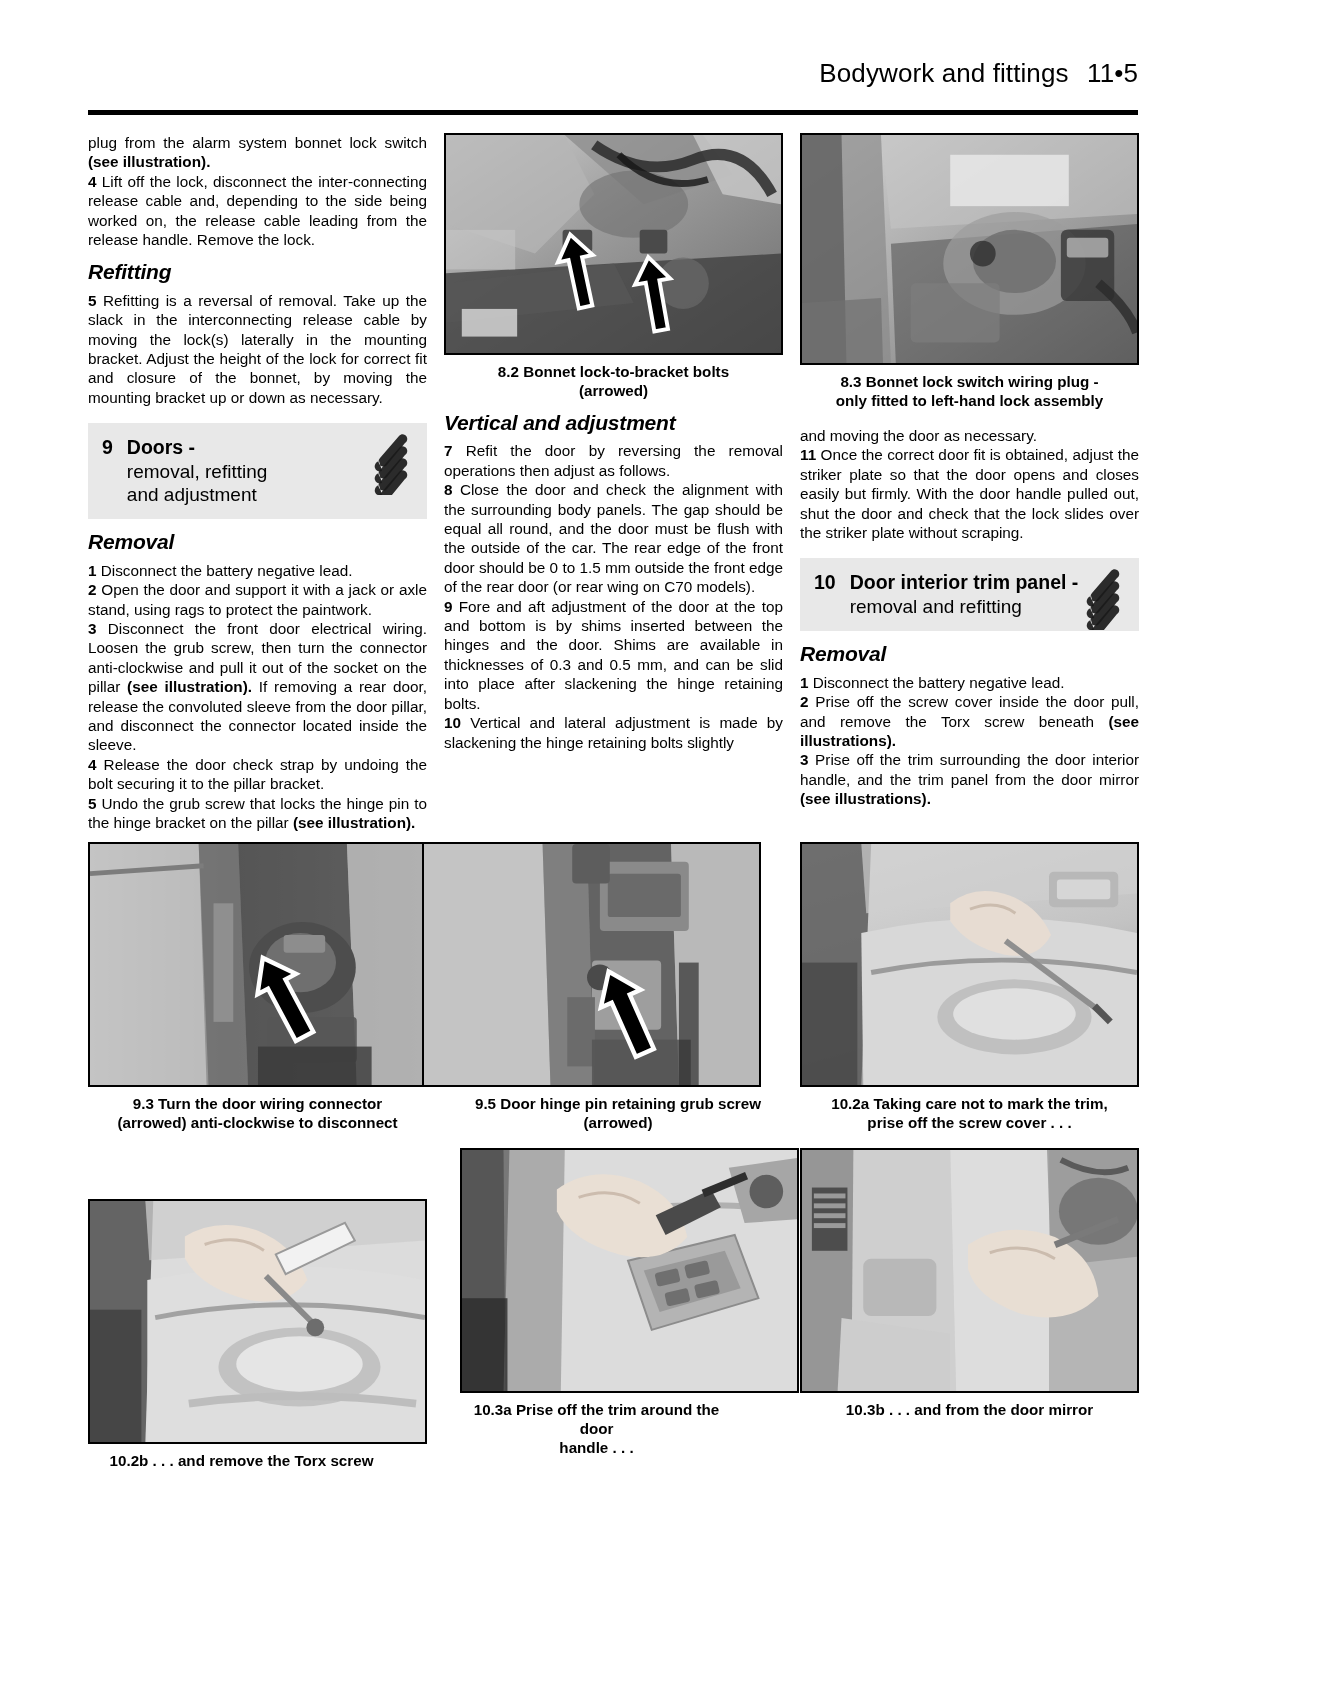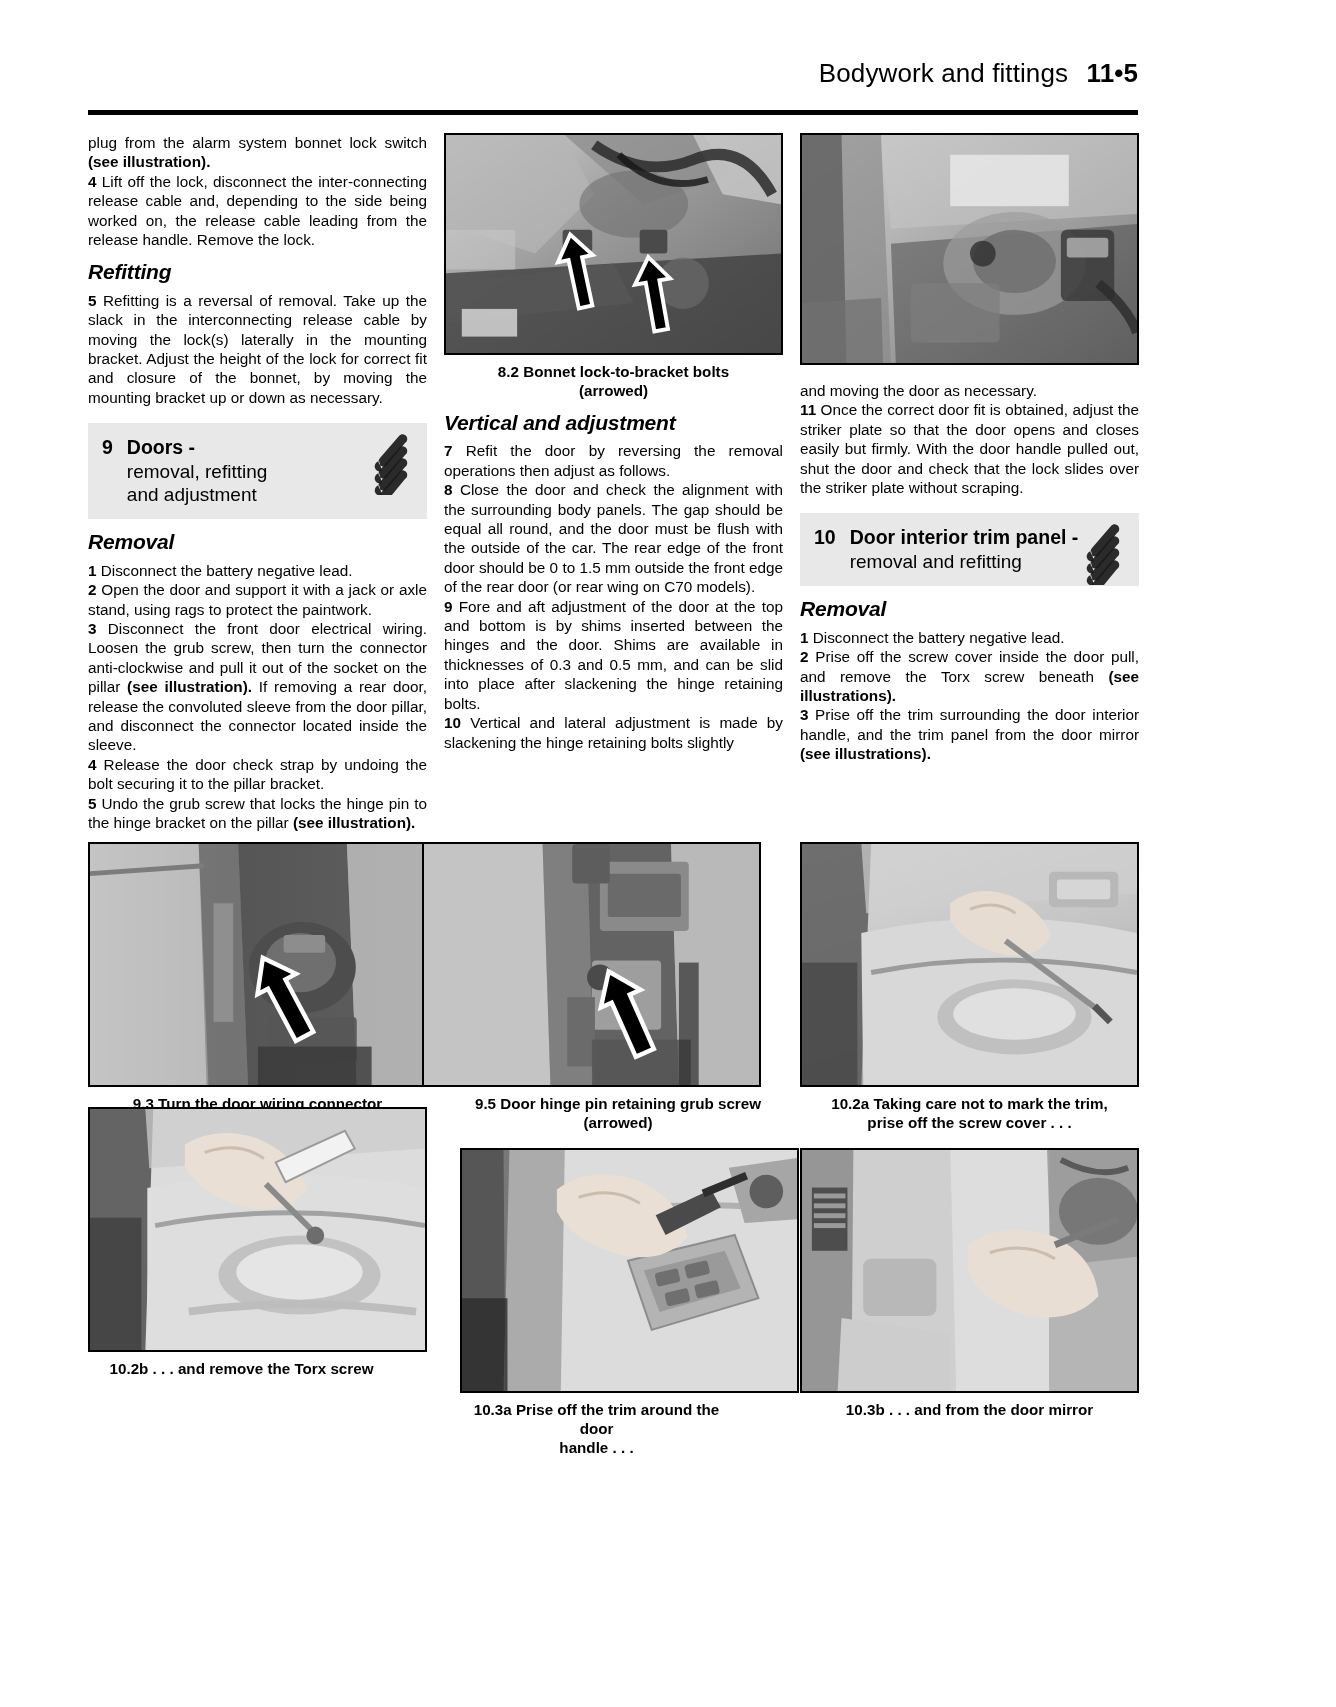--- a/index.html
+++ b/index.html
@@ -15,21 +15,21 @@
     padding:0; box-sizing:border-box;
   }
   
   .pg-header{
     position:absolute; left:88px; top:58px; width:1050px;
     text-align:right;
   }
   .pg-header .htitle{
     font-size:26px; letter-spacing:.1px; font-weight:400;
   }
-  .pg-header .hnum{ font-weight:700; }
+  .pg-header .hnum{ font-weight:400; }
   .rule{
     position:absolute; left:88px; top:110px; width:1050px; height:5px;
     background:#000;
   }
   
   .col{
     position:absolute; top:133px; width:339px;
     font-size:15.3px; line-height:19.4px; text-align:justify;
   }
   .col1{ left:88px; }
@@ -214,20 +214,25 @@
         <ellipse cx="215" cy="130" rx="72" ry="52" fill="#9d9d9d" opacity=".7"></ellipse>
         <ellipse cx="215" cy="128" rx="42" ry="32" fill="#6d6d6d" opacity=".8"></ellipse>
         <rect x="262" y="96" width="54" height="72" rx="6" fill="#3c3c3c" opacity=".85"></rect>
         <rect x="268" y="104" width="42" height="20" rx="3" fill="#b4b4b4" opacity=".8"></rect>
         <path d="M300 150 Q330 175 339 200" stroke="#2b2b2b" stroke-width="10" fill="none" opacity=".8"></path>
         <rect x="110" y="150" width="90" height="60" rx="5" fill="#7e7e7e" opacity=".7"></rect>
         <circle cx="183" cy="120" r="13" fill="#2f2f2f" opacity=".8"></circle>
         <path d="M0 170 L80 165 L82 232 L0 232 Z" fill="#707070" opacity=".7"></path>
       </svg>
     </div>
+    <div class="cap">
+      <span>8.3</span>
+      <span>Bonnet lock switch wiring plug -</span><br>
+      <span>only fitted to left-hand lock assembly</span>
+    </div>
 
     <p style="margin-top:16px;">and moving the door as necessary.</p>
     <p><span class="num">11</span><span> Once the correct door fit is obtained, adjust the striker plate so that the door opens and closes easily but firmly. With the door handle pulled out, shut the door and check that the lock slides over the striker plate without scraping.</span></p>
 
     <div class="sec-box" style="min-height:56px;">
       <div class="sec-inner">
         <div class="sec-no">10</div>
         <div class="sec-txt">
           <span class="sec-title">Door interior trim panel -</span>
           <span class="sec-sub">removal and refitting</span>
@@ -351,21 +356,21 @@
         <rect x="0" y="120" width="56" height="125" fill="#474747" opacity=".8"></rect>
       </svg>
     </div>
     <div class="cap">
       <span>10.2a</span>
       <span>Taking care not to mark the trim,</span><br>
       <span>prise off the screw cover . . .</span>
     </div>
   </div>
 
-  <div class="figblock" style="left:88px; top:1107px; width:307px;">
+  <div class="figblock" style="left:88px; top:1199px; width:307px;">
     <div class="photo" style="width:339px;height:245px;">
       <svg class="ph" viewBox="0 0 339 245" preserveAspectRatio="none">
         <rect width="339" height="245" fill="#dcdcdc"></rect>
         <path d="M0 0 L64 0 L56 245 L0 245 Z" fill="#4f4f4f" opacity=".85"></path>
         <path d="M56 0 L339 0 L339 40 L60 60 Z" fill="#cccccc" opacity=".75"></path>
         <path d="M58 80 Q200 52 339 80 L339 245 L58 245 Z" fill="#dedede"></path>
         <path d="M66 118 Q200 92 339 118" stroke="#a2a2a2" stroke-width="5" fill="none"></path>
         <ellipse cx="212" cy="168" rx="82" ry="40" fill="#c2c2c2"></ellipse>
         <ellipse cx="212" cy="165" rx="64" ry="28" fill="#e5e5e5"></ellipse>
         <path d="M100 205 Q210 190 330 205" stroke="#bdbdbd" stroke-width="8" fill="none"></path>

